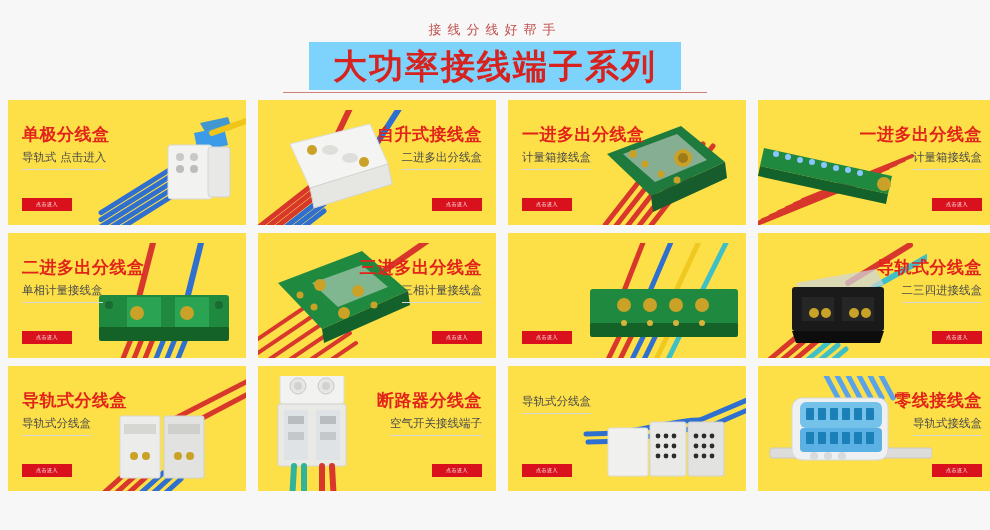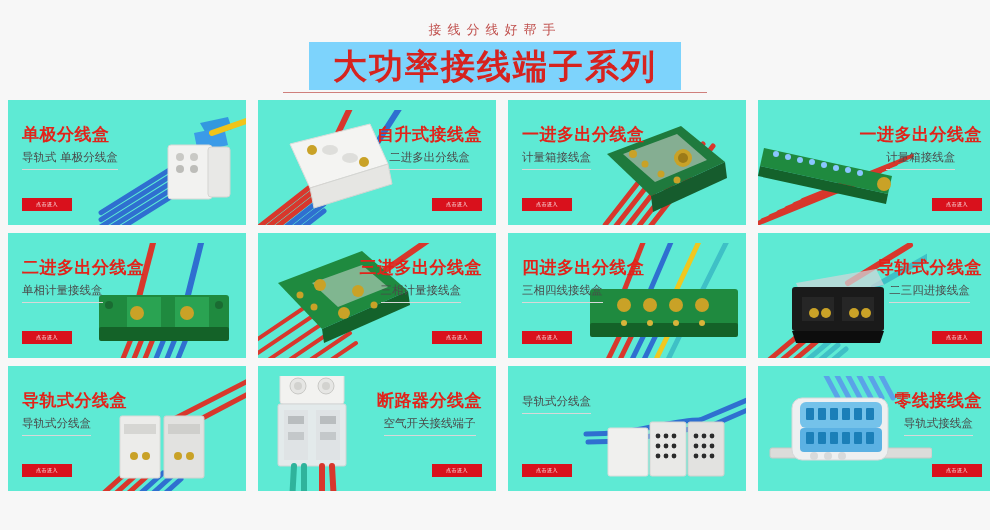--- a/index.html
+++ b/index.html
@@ -31,28 +31,28 @@
   
   .grid {
     display: grid;
     grid-template-columns: repeat(4, 238px);
     grid-auto-rows: 125px;
     gap: 8px 12px;
     padding: 0 8px;
   }
   .card {
     position: relative;
-    background: #5eead4;
+    background: #fde047;
     overflow: hidden;
   }
 
   
   .card-text { position: absolute; top: 23px; z-index: 3; }
   .card.align-left  .card-text { left: 14px; text-align: left; }
-  .card.align-right .card-text { right: 14px; text-align: center; }
+  .card.align-right .card-text { right: 14px; text-align: right; }
 
   .card-title {
     font-size: 17px; font-weight: bold; color: #e2231a;
     letter-spacing: 0.5px; line-height: 22px; white-space: nowrap;
   }
   .card-sub {
     font-size: 11.5px; color: #4a4a4a; line-height: 18px;
     white-space: nowrap; margin-top: 3px;
     padding-bottom: 3px; border-bottom: 1px solid #d8d8d8;
     display: inline-block;
@@ -104,21 +104,21 @@
     <rect x="126" y="32" width="22" height="50" rx="3" fill="#e8e8e6" stroke="#d4d4d1"></rect>
     <circle cx="98" cy="42" r="4" fill="#c9c9c5"></circle>
             <circle cx="112" cy="42" r="4" fill="#c9c9c5"></circle>
     <circle cx="98" cy="54" r="4" fill="#bdbdb9"></circle>
             <circle cx="112" cy="54" r="4" fill="#bdbdb9"></circle>
     <line x1="130" y1="18" x2="170" y2="4" stroke="#f0c419" stroke-width="6" stroke-linecap="round"></line>
   </svg>
         </div>
         <div class="card-text">
           <div class="card-title">单极分线盒</div>
-          <div><div class="card-sub">导轨式 单极分线盒</div></div>
+          <div><div class="card-sub">导轨式 点击进入</div></div>
         </div>
         <button class="card-btn">点击进入</button>
       </div>
       <div class="card align-right">
         <div class="art art-right">
           <svg width="175" height="125" viewBox="0 0 175 125">
     <line x1="78" y1="40" x2="100" y2="-6" stroke="#d8372c" stroke-width="6" stroke-linecap="round"></line>
     <line x1="118" y1="44" x2="150" y2="-6" stroke="#2f6fd0" stroke-width="6" stroke-linecap="round"></line>
     <line x1="72" y1="66" x2="4.231075189821908" y2="118.94688687800661" stroke="#d8372c" stroke-width="5" stroke-linecap="round"></line>
             <line x1="72" y1="73" x2="4.231075189821908" y2="125.94688687800661" stroke="#d8372c" stroke-width="5" stroke-linecap="round"></line>
@@ -266,24 +266,20 @@
     <rect x="18" y="80" width="148" height="14" rx="2" fill="#146228"></rect>
     <circle cx="52" cy="62" r="7" fill="#c9a227"></circle>
             <circle cx="78" cy="62" r="7" fill="#c9a227"></circle>
     <circle cx="104" cy="62" r="7" fill="#c9a227"></circle>
             <circle cx="130" cy="62" r="7" fill="#c9a227"></circle>
     <circle cx="52" cy="80" r="3" fill="#d8b43a"></circle>
             <circle cx="78" cy="80" r="3" fill="#d8b43a"></circle>
     <circle cx="104" cy="80" r="3" fill="#d8b43a"></circle>
             <circle cx="130" cy="80" r="3" fill="#d8b43a"></circle>
   </svg>
-        </div>
-        <div class="card-text">
-          <div class="card-title">四进多出分线盒</div>
-          <div><div class="card-sub">三相四线接线盒</div></div>
         </div>
         <button class="card-btn">点击进入</button>
       </div>
       <div class="card align-right">
         <div class="art art-right">
           <svg width="175" height="125" viewBox="0 0 175 125">
     <line x1="96" y1="40" x2="158" y2="2" stroke="#d8372c" stroke-width="6" stroke-linecap="round"></line>
     <line x1="122" y1="44" x2="175" y2="14" stroke="#3fc0c6" stroke-width="6" stroke-linecap="round"></line>
     <line x1="54" y1="86" x2="-2.6872887908043737" y2="133.5662831168039" stroke="#d8372c" stroke-width="5" stroke-linecap="round"></line>
             <line x1="62" y1="90" x2="5.312711209195626" y2="137.5662831168039" stroke="#d8372c" stroke-width="5" stroke-linecap="round"></line>

